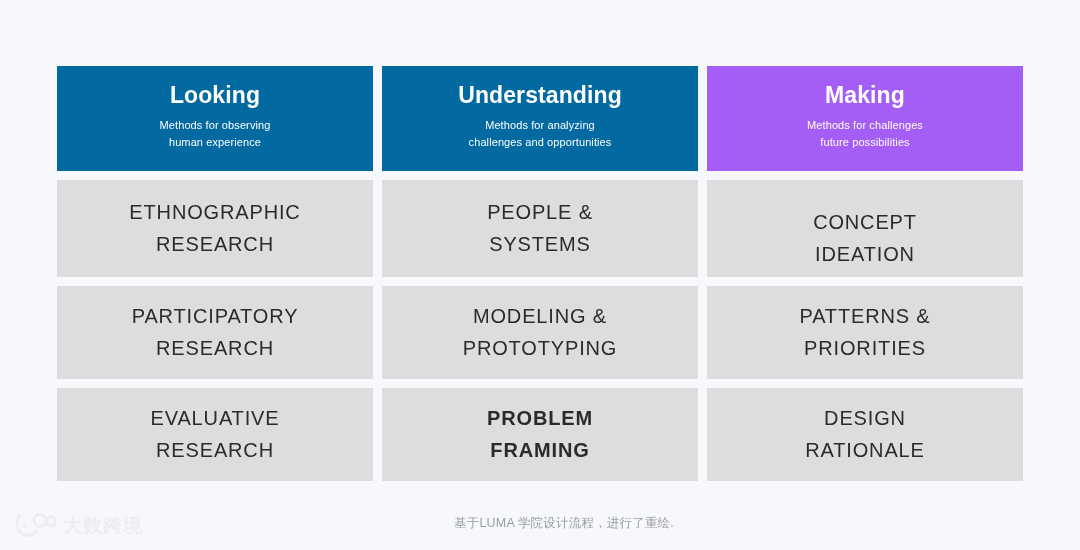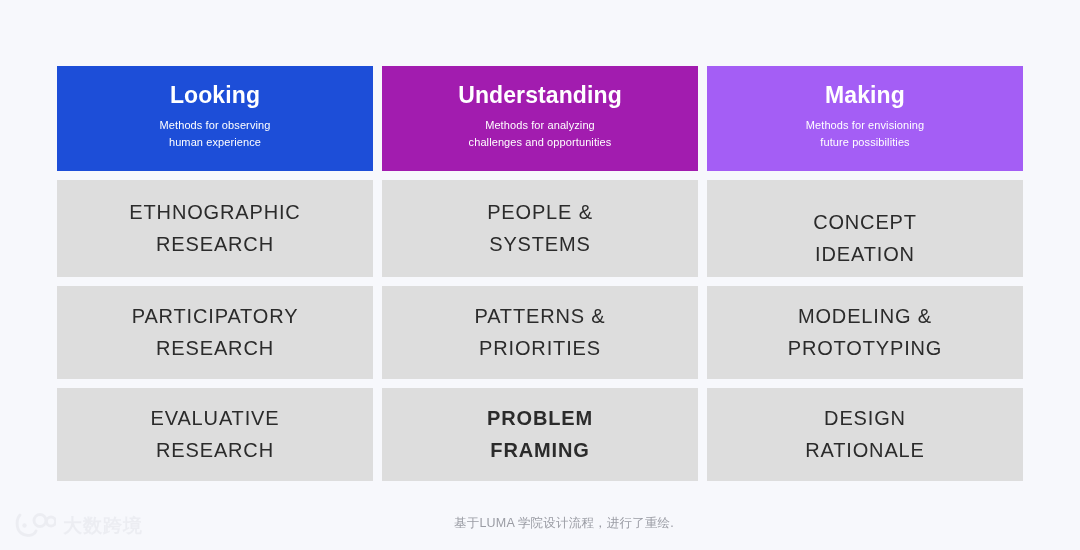--- a/index.html
+++ b/index.html
@@ -108,33 +108,33 @@
     color: #e2e4ea;
     letter-spacing: 1px;
     line-height: 1;
   }
 </style>
 </head>
 <body style="background: rgb(247, 248, 252);">
 
 <div id="matrix">
 
-  <div class="col-header" style="background: #1d4ed8;">
+  <div class="col-header" style="background: #0369a1;">
     <div class="h-title">Looking</div>
     <div class="h-sub">Methods for observing
 human experience</div>
   </div>
-  <div class="col-header" style="background: #a21caf;">
+  <div class="col-header" style="background: #0369a1;">
     <div class="h-title">Understanding</div>
     <div class="h-sub">Methods for analyzing
 challenges and opportunities</div>
   </div>
   <div class="col-header" style="background: rgb(164, 94, 245);">
     <div class="h-title">Making</div>
-    <div class="h-sub">Methods for envisioning
+    <div class="h-sub">Methods for challenges
 future possibilities</div>
   </div>
 
   <div class="cell" style="background: rgb(221, 221, 221);">
     <span class="cell-label" style="color: rgb(43, 43, 43);">ETHNOGRAPHIC
 RESEARCH</span>
   </div>
   <div class="cell" style="background: rgb(221, 221, 221);">
     <span class="cell-label" style="color: rgb(43, 43, 43);">PEOPLE &amp;
 SYSTEMS</span>
@@ -142,26 +142,26 @@
   <div class="cell" style="background: rgb(221, 221, 221);">
     <span class="cell-label" style="color: rgb(43, 43, 43); margin-top: 20px;">CONCEPT
 IDEATION</span>
   </div>
 
   <div class="cell" style="background: rgb(221, 221, 221);">
     <span class="cell-label" style="color: rgb(43, 43, 43);">PARTICIPATORY
 RESEARCH</span>
   </div>
   <div class="cell" style="background: rgb(221, 221, 221);">
+    <span class="cell-label" style="color: rgb(43, 43, 43);">MODELING &amp;
+PROTOTYPING</span>
+  </div>
+  <div class="cell" style="background: rgb(221, 221, 221);">
     <span class="cell-label" style="color: rgb(43, 43, 43);">PATTERNS &amp;
 PRIORITIES</span>
-  </div>
-  <div class="cell" style="background: rgb(221, 221, 221);">
-    <span class="cell-label" style="color: rgb(43, 43, 43);">MODELING &amp;
-PROTOTYPING</span>
   </div>
 
   <div class="cell" style="background: rgb(221, 221, 221);">
     <span class="cell-label" style="color: rgb(43, 43, 43);">EVALUATIVE
 RESEARCH</span>
   </div>
   <div class="cell" style="background: rgb(221, 221, 221);">
     <span class="cell-label" style="color: rgb(43, 43, 43); font-weight: bold;">PROBLEM
 FRAMING</span>
   </div>

